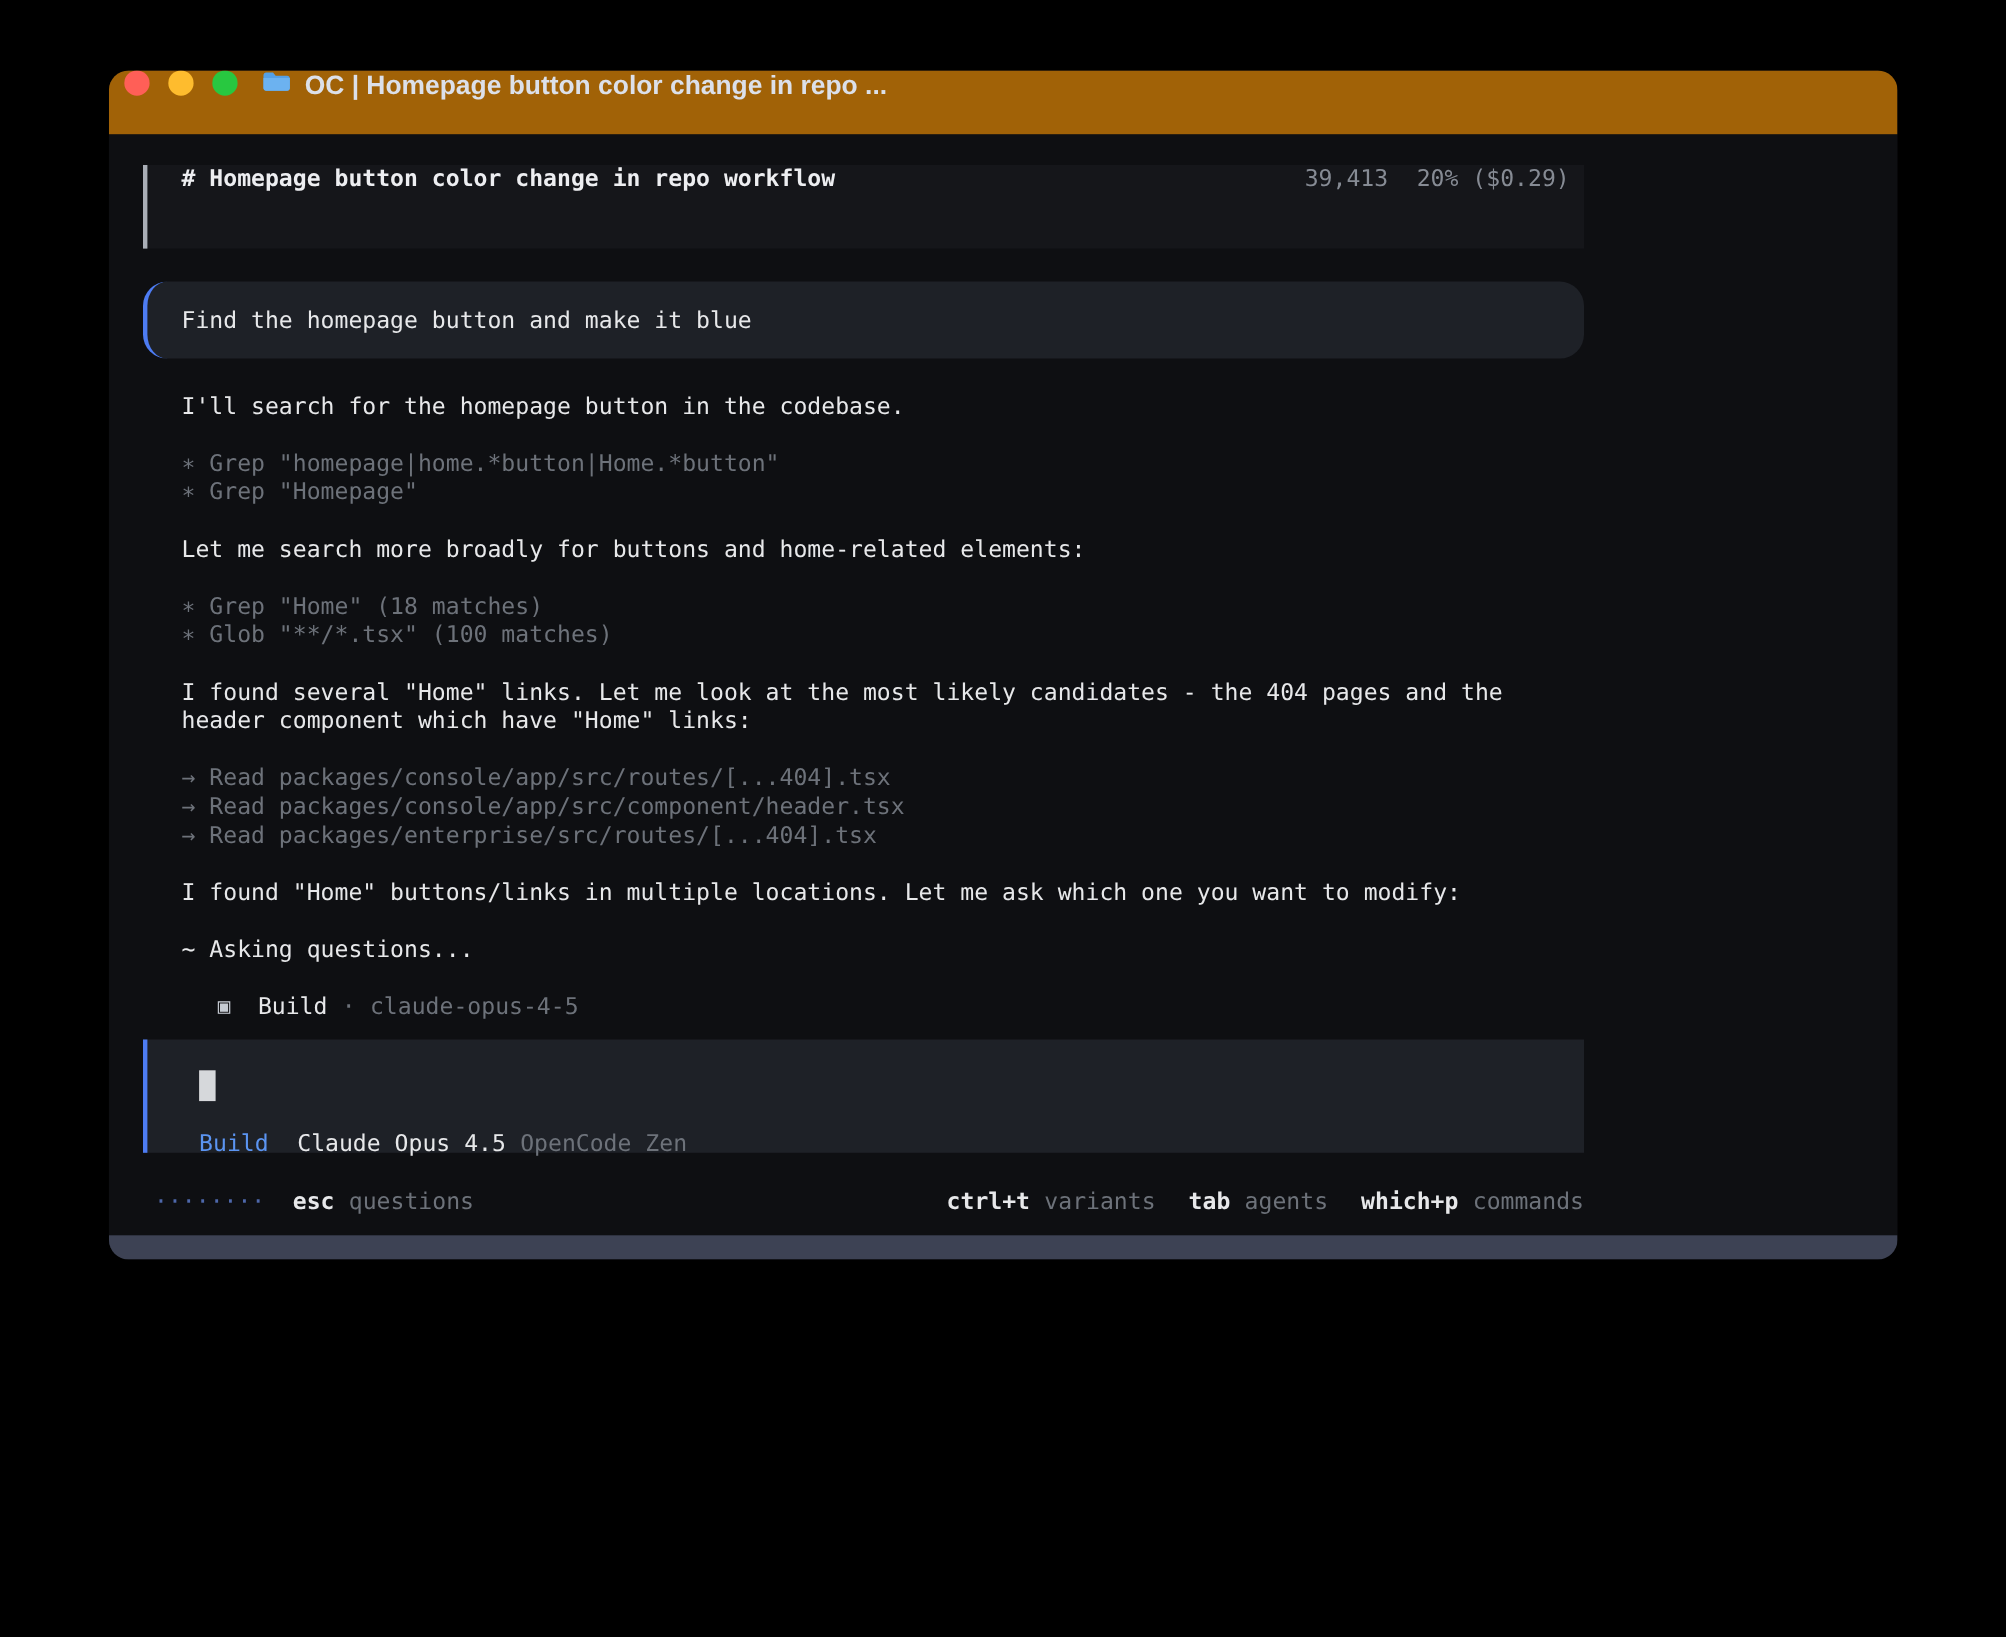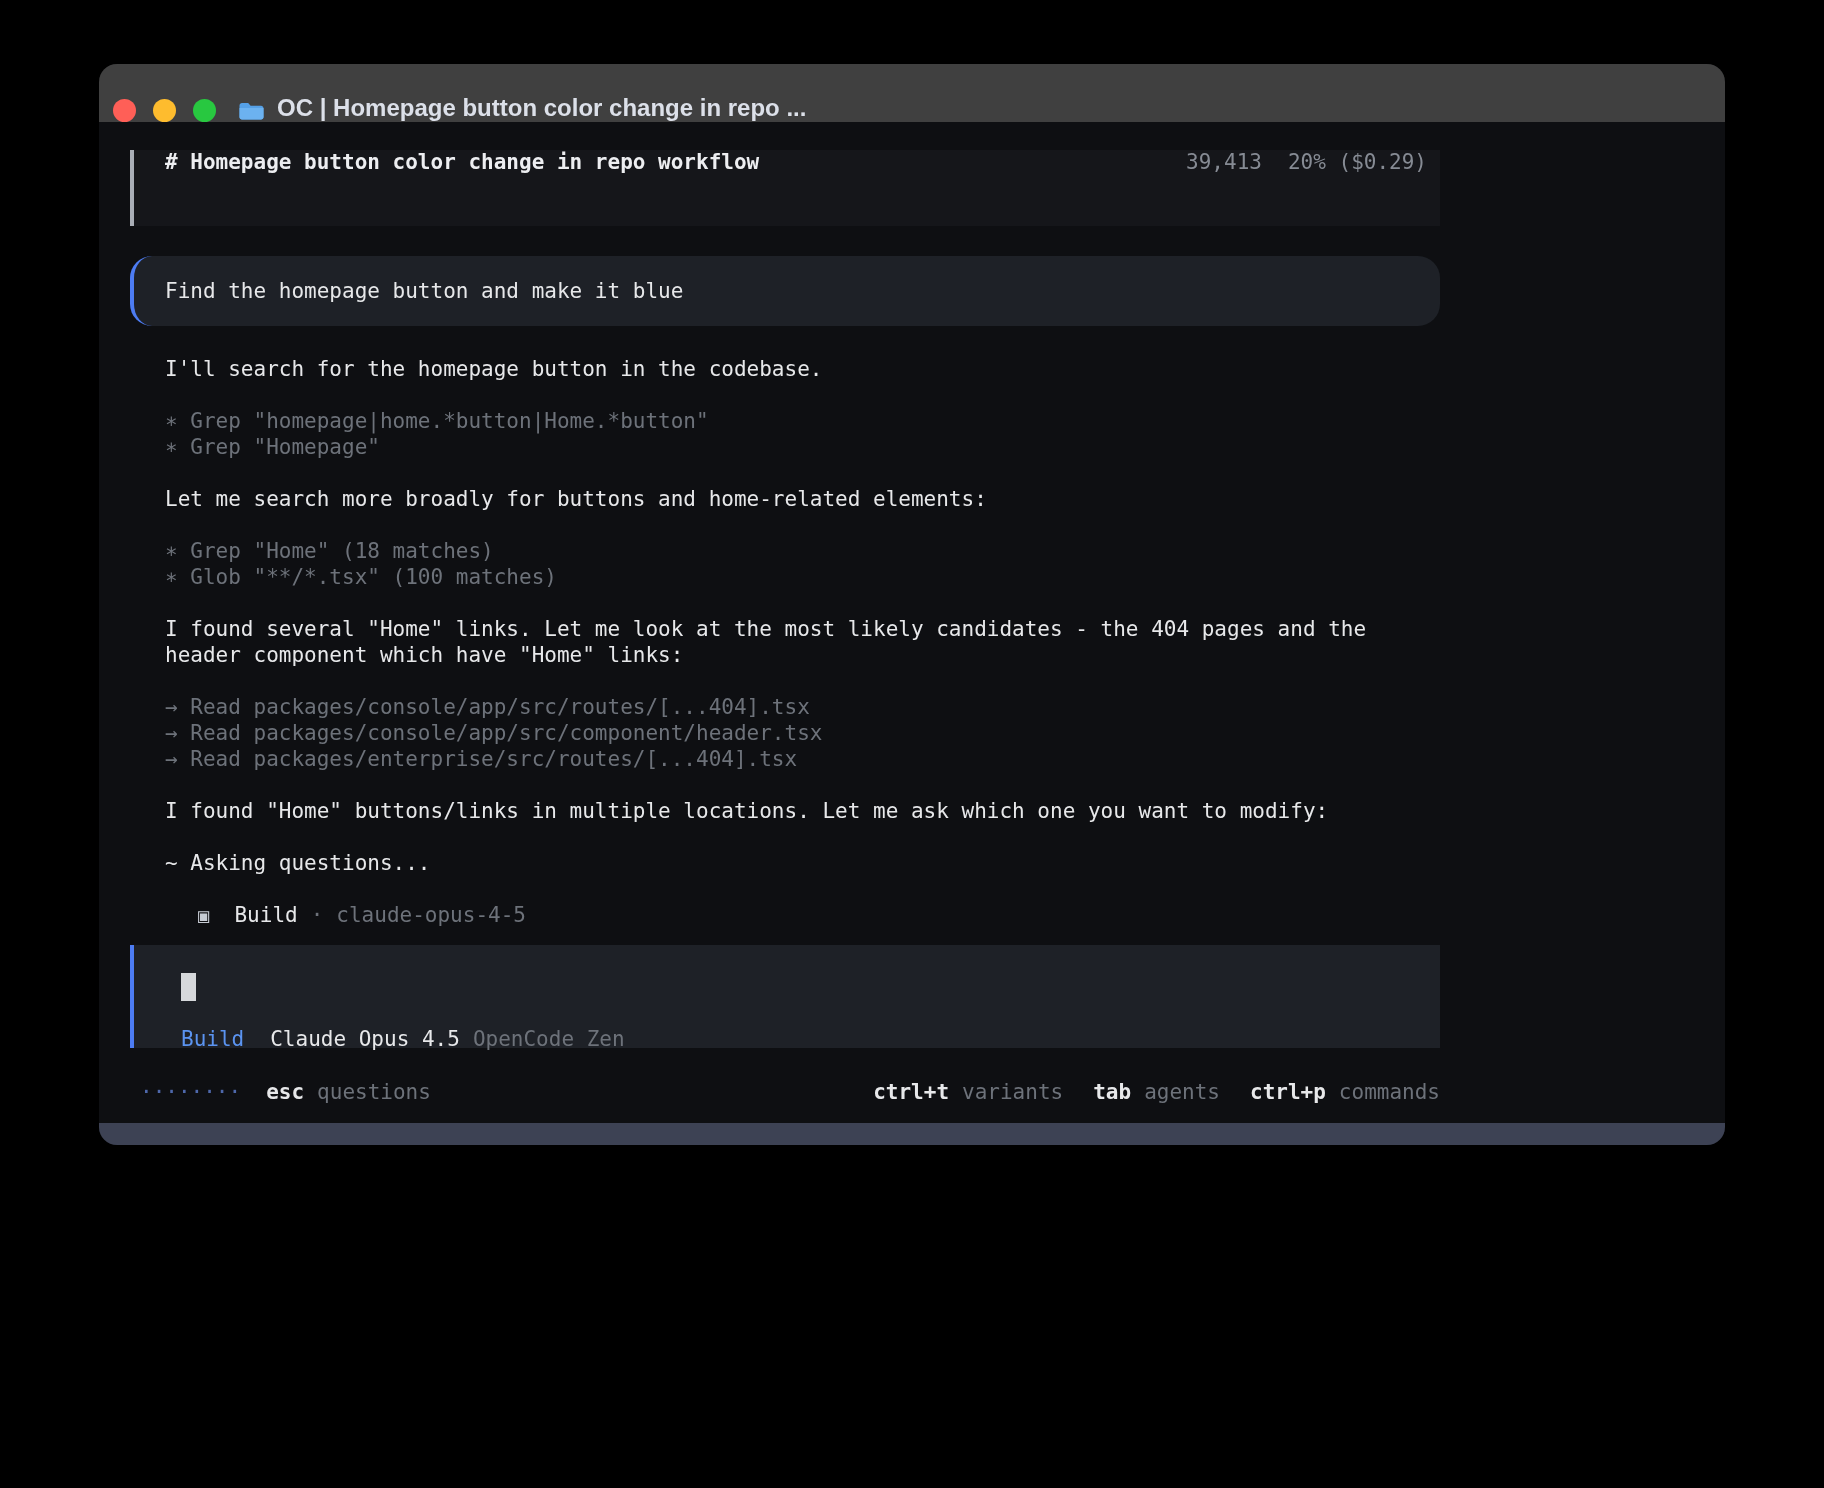--- a/index.html
+++ b/index.html
@@ -7,22 +7,22 @@
   body {
     width: 1824px; height: 1488px; position: relative;
     font-family: "DejaVu Sans Mono", "Liberation Mono", monospace;
   }
   .window {
     position: absolute; left: 99px; top: 64px; width: 1626px; height: 1081px;
     border-radius: 18px; overflow: hidden; background: #0e0f12;
     display: flex; flex-direction: column;
   }
   .titlebar {
-    flex: 0 0 58px; background: #404040;
-    display: flex; align-items: flex-end; padding-left: 14px;
+    flex: 0 0 58px; background: #a16207;
+    display: flex; align-items: flex-start; padding-left: 14px;
   }
   .lights { display: flex; gap: 17px; }
   .light { width: 23px; height: 23px; border-radius: 50%; }
   .light.close { background: #ff5f57; }
   .light.min   { background: #febc2e; }
   .light.zoom  { background: #28c840; }
   .folder { margin-left: 22px; display: flex; align-items: center; }
   .win-title {
     margin-left: 12px; color: #dce0e9;
     font: bold 24px "Liberation Sans", sans-serif;
@@ -165,21 +165,21 @@
         <span class="sb-label">questions</span>
       </div>
       <div class="sb-right">
         <span class="hint" style="margin-left:0;">
           <span class="key">ctrl+t</span><span class="sb-label">variants</span>
         </span>
         <span class="hint">
           <span class="key">tab</span><span class="sb-label">agents</span>
         </span>
         <span class="hint">
-          <span class="key">ctrl+p</span><span class="sb-label">commands</span>
+          <span class="key">which+p</span><span class="sb-label">commands</span>
         </span>
       </div>
     </div>
 
   </div>
 
   <div class="footerstrip"></div>
 
 </div>
 

